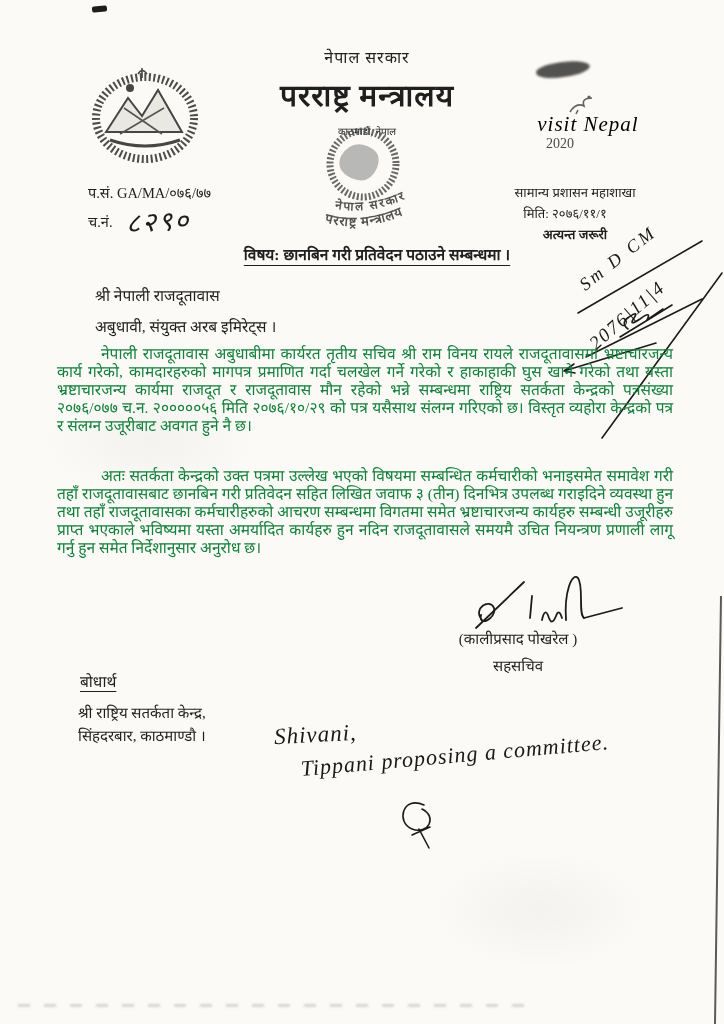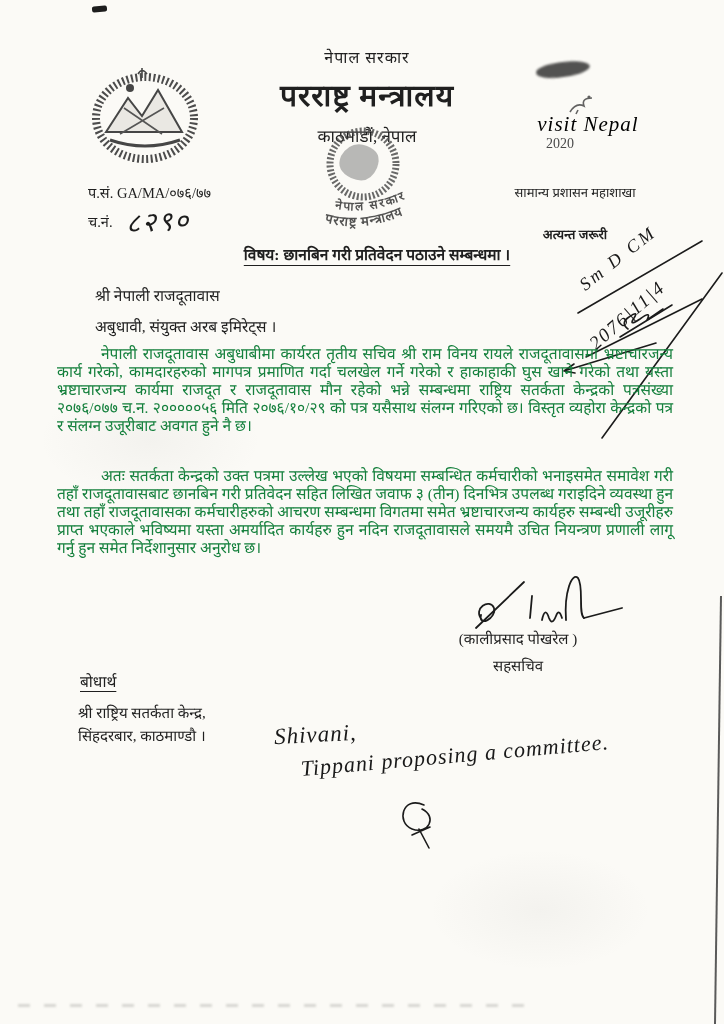--- a/index.html
+++ b/index.html
@@ -9,21 +9,21 @@
     font-family:"Liberation Serif","DejaVu Serif",serif;
     color:#1f1f1f;
   }
   .abs{position:absolute;}
   .center{text-align:center;}
   .noise1{width:220px;height:120px;border-radius:50%;
     background:radial-gradient(closest-side,rgba(140,140,135,.07),transparent);}
   
   .gov-line{font-size:16px;letter-spacing:1px;}
   .ministry-line{font-size:30px;font-weight:bold;letter-spacing:1px;}
-  .location-line{font-size:17px;}
+  .location-line{font-size:10px;}
   .stamp{filter:blur(.5px);opacity:.82;}
   .visit-text{font-style:italic;font-size:21px;color:#000000;letter-spacing:1px;filter:blur(.3px);}
   .visit-year{font-size:14px;color:#4a4a4a;filter:blur(.3px);}
   .smudge{background:#2e2e2e;border-radius:45% 55% 50% 50%;filter:blur(1.2px);opacity:.82;transform:rotate(-8deg);}
   
   .ref-line{font-size:14.5px;}
   .hand{font-style:italic;color:#1c1c1c;}
   .chalani-no{font-size:27px;letter-spacing:2px;display:inline-block;transform:rotate(-3deg);vertical-align:-4px;}
   .office-line{font-size:13px;line-height:21px;}
   .urgent{font-weight:bold;}
@@ -93,20 +93,21 @@
   <div class="abs visit-text" style="left:508px;top:112px;width:160px;text-align:center;">visit Nepal</div>
   <div class="abs visit-year" style="left:500px;top:136px;width:120px;text-align:center;">2020</div>
 
   <div class="abs ref-line" style="left:88px;top:182px;">प.सं. GA/MA/०७६/७७</div>
   <div class="abs ref-line" style="left:88px;top:202px;">
     <span>च.नं.</span>
     <span class="hand chalani-no" style="margin-left:10px;">८२९०</span>
   </div>
 
   <div class="abs office-line center" style="left:480px;top:182px;width:190px;">सामान्य प्रशासन महाशाखा</div>
+  <div class="abs office-line center" style="left:480px;top:203px;width:170px;">मिति: २०७६/११/१</div>
   <div class="abs office-line urgent center" style="left:500px;top:224px;width:150px;font-family:Liberation Serif, serif;">अत्यन्त जरूरी</div>
 
   <div class="abs hw hw-top" style="left:572px;top:248px;">Sm D CM</div>
   <svg class="abs" style="left:550px;top:225px;" width="174" height="215" viewBox="0 0 174 215">
     <g stroke="#1b1b1b" stroke-width="1.6" fill="none" stroke-linecap="round">
       <path d="M28,88 L152,16"></path>
       <path d="M78,104 q-8,-6 1,-12 q10,-7 5,1 q-6,9 6,1 q12,-9 7,1 l16,-11"></path>
       <path d="M70,112 L122,80"></path>
       <path d="M36,132 L152,74"></path>
       <path d="M106,118 L14,146 M14,146 l10,-7 M14,146 l11,2"></path>

